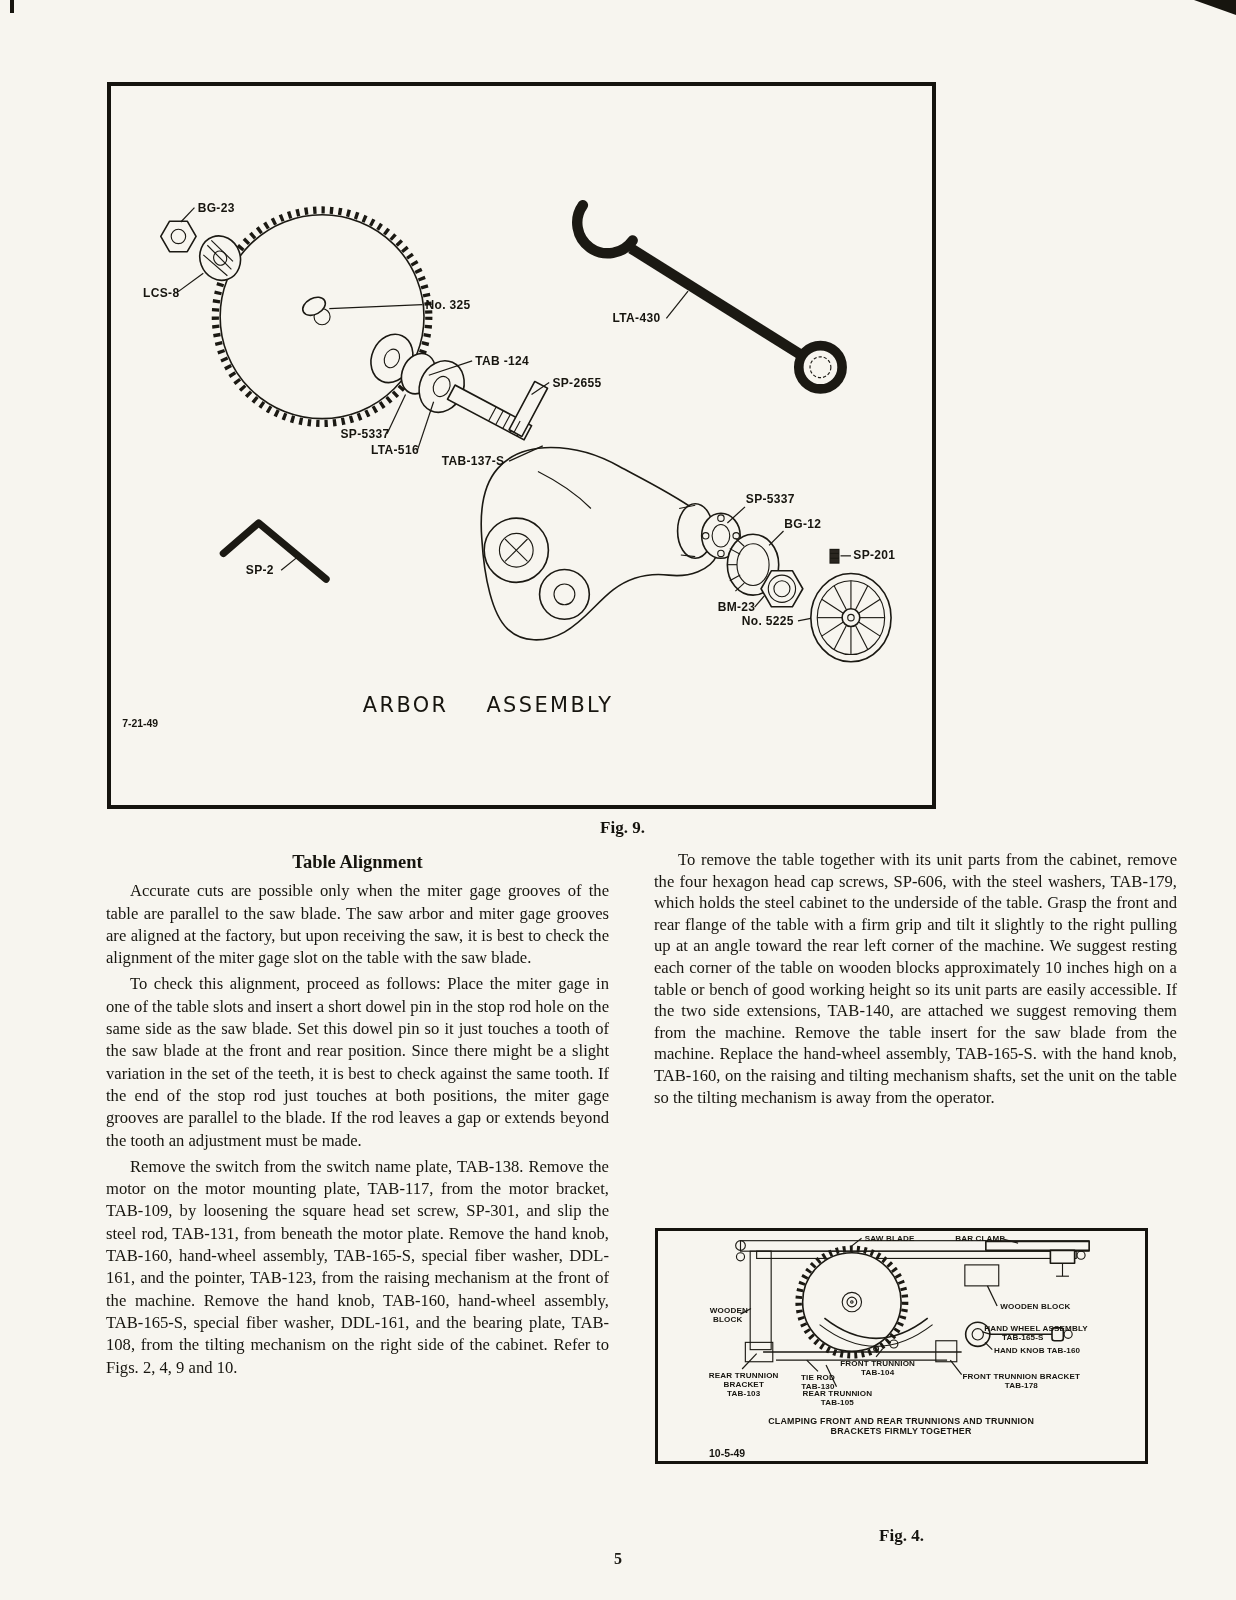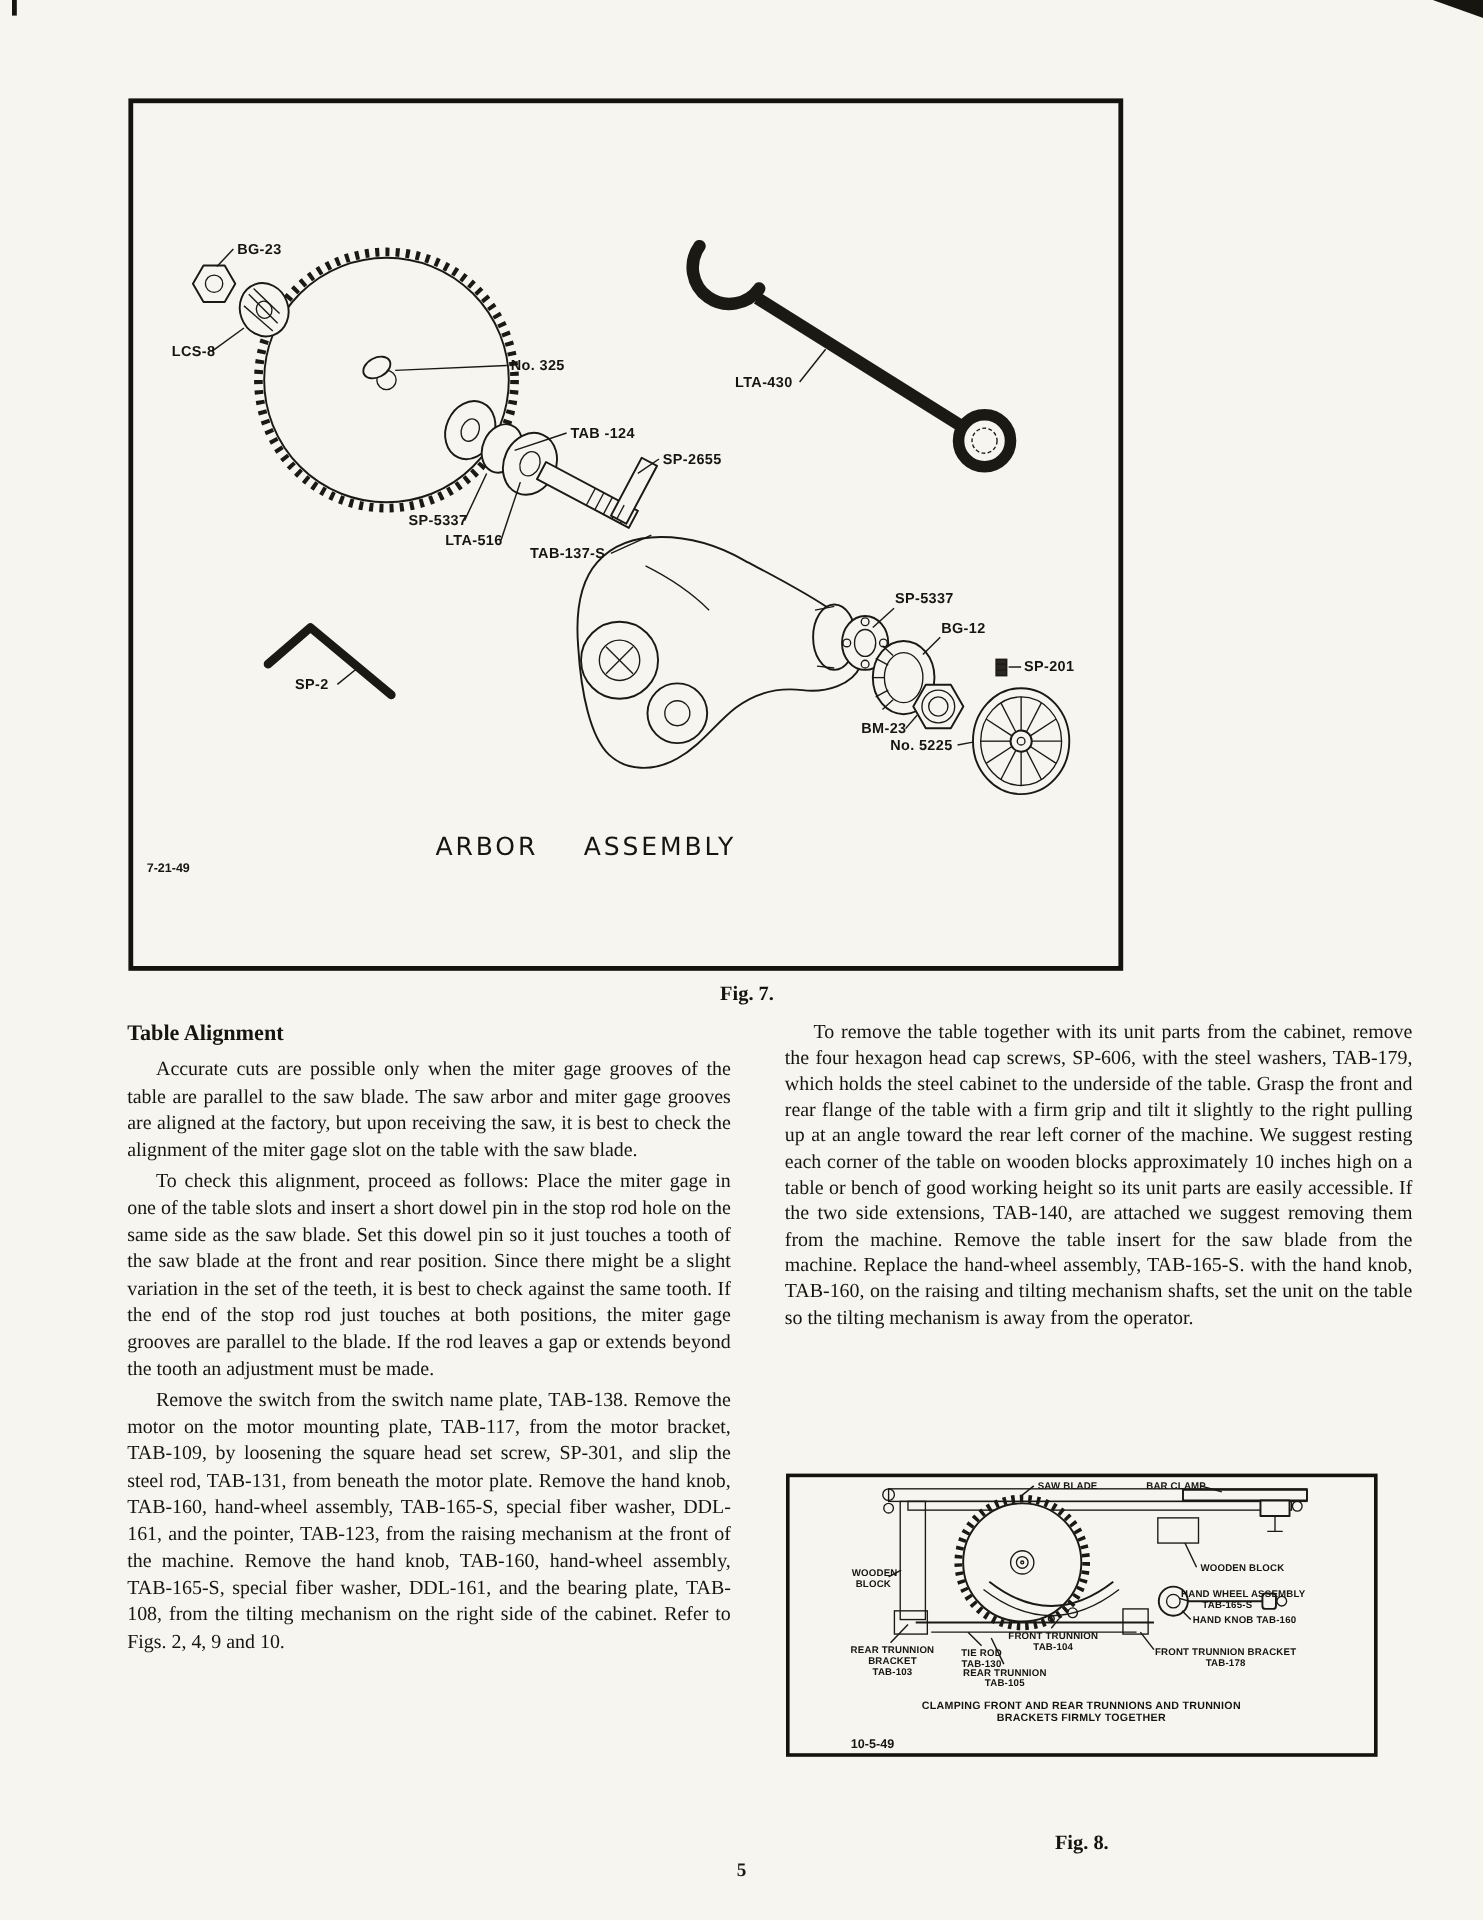--- a/index.html
+++ b/index.html
@@ -20,21 +20,21 @@
   #fig8-box { left:655px; top:1228px; width:493px; height:236px; border-width:3px; }
   .fig-box svg { display:block; width:100%; height:100%; }
 
   .caption { position:absolute; font-weight:bold; font-size:17px; text-align:center; color:#15130e; }
   #fig7-caption { left:107px; top:818px; width:1031px; }
   #fig8-caption { left:655px; top:1526px; width:493px; }
 
   .col { position:absolute; text-align:justify; font-size:16.6px; line-height:22.3px; color:#17150f; }
   #col-left  { left:106px; top:851px; width:503px; }
   #col-right { left:654px; top:849px; width:523px; line-height:21.6px; }
-  .col h3 { font-size:18.5px; font-weight:bold; margin-bottom:7px; }
+  .col h3 { text-align:center; font-size:18.5px; font-weight:bold; margin-bottom:7px; }
   .col p { text-indent:24px; margin-bottom:4px; }
 
   .page-num { position:absolute; left:0; top:1550px; width:1236px; text-align:center;
               font-weight:bold; font-size:16px; }
 
   
   .s  { stroke:#1b1913; fill:none; stroke-width:2; stroke-linejoin:round; }
   .s1 { stroke:#1b1913; fill:none; stroke-width:1.4; }
   .sf { stroke:#1b1913; fill:#f7f5ef; stroke-width:2; stroke-linejoin:round; }
   .leader { stroke:#1b1913; fill:none; stroke-width:1.5; }
@@ -220,21 +220,21 @@
       <text class="lbl7" x="925" y="501">SP-201</text>
       <text class="lbl7" x="756" y="566">BM-23</text>
       <text class="lbl7" x="786" y="583">No. 5225</text>
       <text class="lbl7" x="168" y="520">SP-2</text>
 
       <text class="figtitle mid" x="470" y="692">ARBOR ASSEMBLY</text>
       <text class="figdate" x="14" y="710">7-21-49</text>
     </svg>
   </div>
 
-  <div class="caption" id="fig7-caption">Fig. 7.</div>
+  <div class="caption" id="fig7-caption">Fig. 9.</div>
 
   <div class="col" id="col-left">
     <h3>Table Alignment</h3>
     <p>Accurate cuts are possible only when the miter gage grooves of the table are parallel to the saw blade. The saw arbor and miter gage grooves are aligned at the factory, but upon receiving the saw, it is best to check the alignment of the miter gage slot on the table with the saw blade.</p>
     <p>To check this alignment, proceed as follows: Place the miter gage in one of the table slots and insert a short dowel pin in the stop rod hole on the same side as the saw blade. Set this dowel pin so it just touches a tooth of the saw blade at the front and rear position. Since there might be a slight variation in the set of the teeth, it is best to check against the same tooth. If the end of the stop rod just touches at both positions, the miter gage grooves are parallel to the blade. If the rod leaves a gap or extends beyond the tooth an adjustment must be made.</p>
     <p>Remove the switch from the switch name plate, TAB-138. Remove the motor on the motor mounting plate, TAB-117, from the motor bracket, TAB-109, by loosening the square head set screw, SP-301, and slip the steel rod, TAB-131, from beneath the motor plate. Remove the hand knob, TAB-160, hand-wheel assembly, TAB-165-S, special fiber washer, DDL-161, and the pointer, TAB-123, from the raising mechanism at the front of the machine. Remove the hand knob, TAB-160, hand-wheel assembly, TAB-165-S, special fiber washer, DDL-161, and the bearing plate, TAB-108, from the tilting mechanism on the right side of the cabinet. Refer to Figs. 2, 4, 9 and 10.</p>
   </div>
 
   <div class="col" id="col-right">
     <p>To remove the table together with its unit parts from the cabinet, remove the four hexagon head cap screws, SP-606, with the steel washers, TAB-179, which holds the steel cabinet to the underside of the table. Grasp the front and rear flange of the table with a firm grip and tilt it slightly to the right pulling up at an angle toward the rear left corner of the machine. We suggest resting each corner of the table on wooden blocks approximately 10 inches high on a table or bench of good working height so its unit parts are easily accessible. If the two side extensions, TAB-140, are attached we suggest removing them from the machine. Remove the table insert for the saw blade from the machine. Replace the hand-wheel assembly, TAB-165-S. with the hand knob, TAB-160, on the raising and tilting mechanism shafts, set the unit on the table so the tilting mechanism is away from the operator.</p>
@@ -325,16 +325,16 @@
       <text class="lbl8 mid" x="164" y="216">TAB-105</text>
       <text class="lbl8 mid" x="392" y="184">FRONT TRUNNION BRACKET</text>
       <text class="lbl8 mid" x="392" y="195">TAB-178</text>
 
       <text class="lblf mid" x="243" y="239">CLAMPING FRONT AND REAR TRUNNIONS AND TRUNNION</text>
       <text class="lblf mid" x="243" y="252">BRACKETS FIRMLY TOGETHER</text>
       <text class="figdate" x="5" y="280" font-size="11">10-5-49</text>
     </svg>
   </div>
 
-  <div class="caption" id="fig8-caption">Fig. 8.</div>
+  <div class="caption" id="fig8-caption">Fig. 4.</div>
 
   <div class="page-num">5</div>
 </div>
 
 </body></html>

